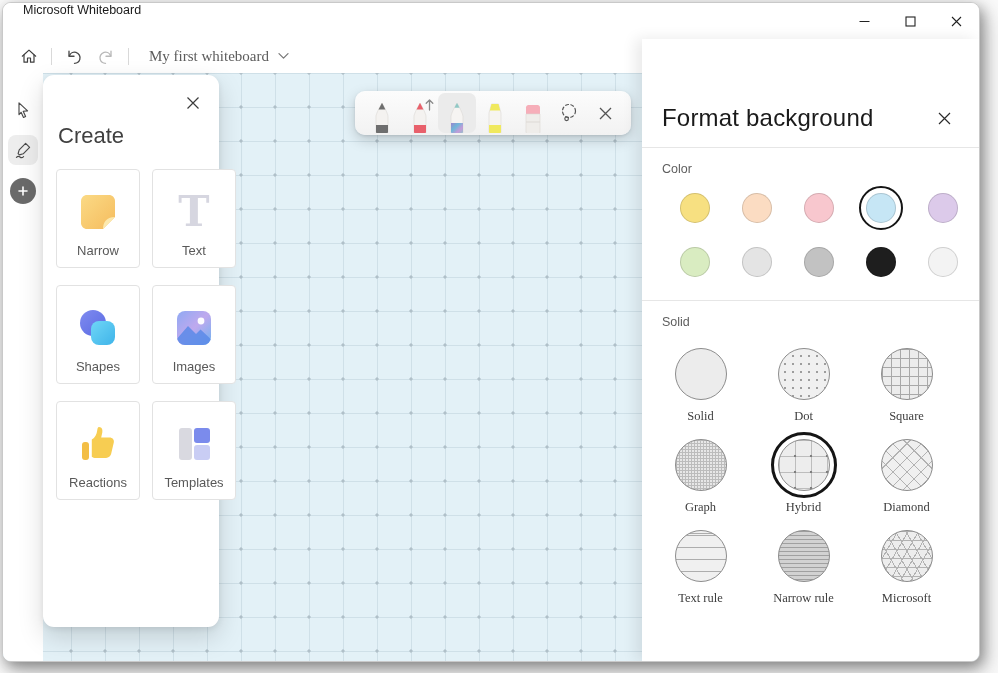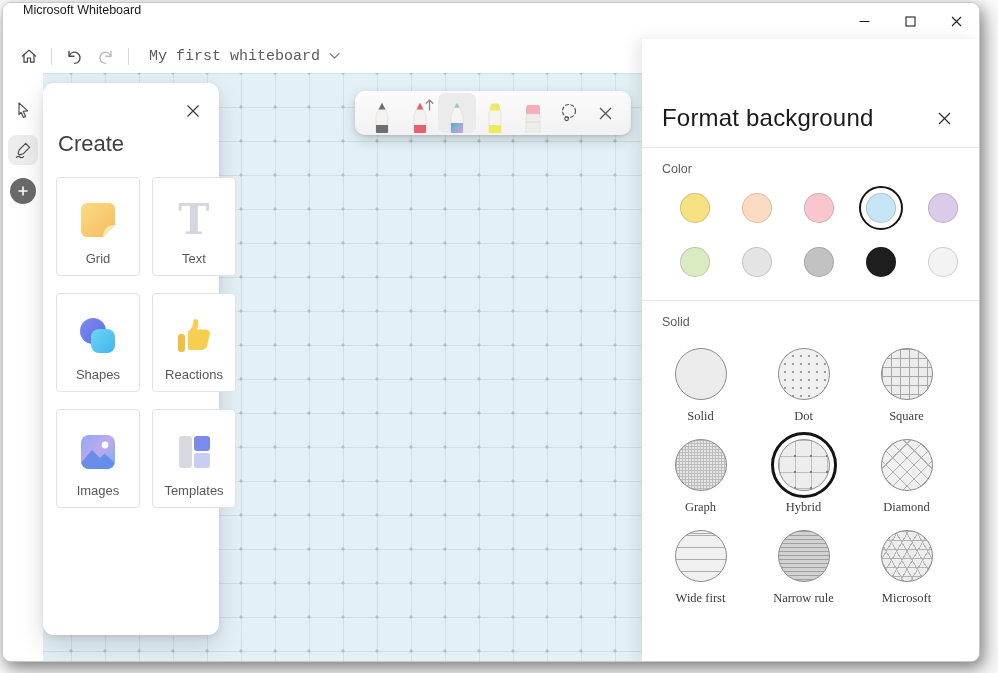--- a/index.html
+++ b/index.html
@@ -13,40 +13,40 @@
   .titlebar .title{ margin-left:20px; font-size:12.5px; color:#1a1a1a; }
   .win-controls{ margin-left:auto; display:flex; height:100%; }
   .win-btn{ width:46px; height:100%; display:flex; align-items:center; justify-content:center; background:transparent; border:none; cursor:pointer; }
 
   
   .toolbar{ position:absolute; left:0; top:36px; right:0; height:34px; background:#fff; display:flex; align-items:center; }
   .tb-btn{ width:32px; height:30px; display:flex; align-items:center; justify-content:center; background:transparent; border:none; border-radius:4px; cursor:pointer; }
   .tb-btn.home{ margin-left:10px; }
   .tb-sep{ width:1px; height:17px; background:#d9d9d9; margin:0 6px; }
   .board-name{ display:flex; align-items:center; gap:9px; background:transparent; border:none; cursor:pointer;
-    font-size:15px; color:#5c5c5c; padding:4px 8px; margin-left:6px; font-family:Liberation Mono, monospace; }
+    font-size:15px; color:#5c5c5c; padding:4px 8px; margin-left:6px; font-family:Liberation Serif, serif; }
 
   
   .canvas{ position:absolute; left:0; top:70px; right:0; bottom:0;
     background-color:#e3f1f7;
     background-image:
       radial-gradient(circle, #b0c0c9 1.3px, transparent 1.9px),
       linear-gradient(#cfe0e8 1px, transparent 1px),
       linear-gradient(90deg, #cfe0e8 1px, transparent 1px);
     background-size:34px 34px, 34px 34px, 34px 34px;
     background-position:-17px -17px, 0 0, 0 0; }
 
   
   .rail{ position:absolute; left:0; top:70px; bottom:0; width:40px; background:#fff; display:flex; flex-direction:column; align-items:center; padding-top:22px; gap:10px; }
   .rail-btn{ width:30px; height:30px; border:none; background:transparent; border-radius:8px; display:flex; align-items:center; justify-content:center; cursor:pointer; }
   .rail-btn.active{ background:#ededed; }
   .rail-plus{ width:26px; height:26px; border:none; border-radius:50%; background:#6a6a6a; display:flex; align-items:center; justify-content:center; cursor:pointer; margin-top:3px; }
 
   
-  .create-panel{ position:absolute; left:40px; top:80px; width:176px; height:552px; background:#fff;
+  .create-panel{ position:absolute; left:40px; top:72px; width:176px; height:552px; background:#fff;
     border-radius:11px; box-shadow:0 10px 26px rgba(0,0,0,.15), 0 2px 6px rgba(0,0,0,.08); }
   .create-close{ position:absolute; top:14px; right:12px; width:28px; height:28px; border:none; background:transparent; display:flex; align-items:center; justify-content:center; cursor:pointer; }
   .create-title{ margin:48px 0 0 15px; font-size:22px; font-weight:400; color:#404040; }
   .card-grid{ margin:20px 0 0 13px; display:grid; grid-template-columns:84px 84px; gap:17px 12px; }
   .card{ width:84px; height:99px; background:#fff; border:1px solid #e2e2e2; border-radius:4px; cursor:pointer;
     display:flex; flex-direction:column; align-items:center; justify-content:flex-end; padding-bottom:9px; gap:8px; }
   .card .card-icon{ height:46px; display:flex; align-items:center; justify-content:center; }
   .card .card-label{ font-size:13px; color:#595959; }
   .ticon{ font-family:"DejaVu Serif","Liberation Serif",serif; font-weight:bold; font-size:42px; color:#d6d6e0; line-height:44px; }
 
@@ -182,21 +182,21 @@
             <defs>
                 <linearGradient id="gNote" x1="0" y1="0" x2="1" y2="1">
               <stop offset="0" stop-color="#fbda85"></stop>
                   <stop offset="1" stop-color="#f5bc5e"></stop>
                 </linearGradient>
               </defs>
             <path d="M10 4 H32 C35.3 4 38 6.7 38 10 V26 L26 38 H10 C6.7 38 4 35.3 4 32 V10 C4 6.7 6.7 4 10 4 Z" fill="url(#gNote)"></path>
             <path d="M38 26 L26 38 C26 32 29 26 38 26 Z" fill="#fce9ae"></path>
           </svg>
         </span>
-        <span class="card-label">Grid</span>
+        <span class="card-label">Narrow</span>
       </button>
 
       <button class="card">
         <span class="card-icon">
             <span class="ticon">T</span>
           </span>
         <span class="card-label">Text</span>
       </button>
 
       <button class="card">
@@ -210,30 +210,20 @@
               <linearGradient id="gSq" x1="0" y1="0" x2="1" y2="1">
                   <stop offset="0" stop-color="#6fd6f7"></stop>
                   <stop offset="1" stop-color="#3fb4e9"></stop>
                 </linearGradient>
             </defs>
             <circle cx="17" cy="17" r="13" fill="url(#gCir)"></circle>
             <rect x="15" y="15" width="24" height="24" rx="8" fill="url(#gSq)"></rect>
           </svg>
         </span>
         <span class="card-label">Shapes</span>
-      </button>
-
-      <button class="card">
-        <span class="card-icon">
-          <svg width="42" height="42" viewBox="0 0 42 42">
-            <rect x="5" y="19" width="7" height="18" rx="3" fill="#f3be45"></rect>
-            <path d="M22 4 c3 0 3.8 2.8 3.3 5.5 l-1.1 5 h8.3 c2.9 0 5 2.3 4.3 5.1 l-2.7 11.5 c-.6 2.3-2.6 3.9-5 3.9 h-10.5 c-1.4 0-2.8-.5-3.8-1.3 V16.5 c3.2-1.8 5-5 5.4-9 .2-1.9.6-3.5 1.8-3.5 z" fill="#f7cd52"></path>
-          </svg>
-        </span>
-        <span class="card-label">Reactions</span>
       </button>
 
       <button class="card">
         <span class="card-icon">
           <svg width="42" height="42" viewBox="0 0 42 42">
             <defs>
               <linearGradient id="gImg" x1="0" y1="0" x2="1" y2="1">
                 <stop offset="0" stop-color="#8fa9f3"></stop>
                   <stop offset=".5" stop-color="#bfa9ee"></stop>
                   <stop offset="1" stop-color="#6fb2f0"></stop>
@@ -248,20 +238,30 @@
               <path d="M2 34 L15 19 L23 27 L27.5 22.5 L40 34 L40 40 L2 40 Z" fill="#5a8ae8" opacity=".85"></path>
             </g>
           </svg>
         </span>
         <span class="card-label">Images</span>
       </button>
 
       <button class="card">
         <span class="card-icon">
           <svg width="42" height="42" viewBox="0 0 42 42">
+            <rect x="5" y="19" width="7" height="18" rx="3" fill="#f3be45"></rect>
+            <path d="M22 4 c3 0 3.8 2.8 3.3 5.5 l-1.1 5 h8.3 c2.9 0 5 2.3 4.3 5.1 l-2.7 11.5 c-.6 2.3-2.6 3.9-5 3.9 h-10.5 c-1.4 0-2.8-.5-3.8-1.3 V16.5 c3.2-1.8 5-5 5.4-9 .2-1.9.6-3.5 1.8-3.5 z" fill="#f7cd52"></path>
+          </svg>
+        </span>
+        <span class="card-label">Reactions</span>
+      </button>
+
+      <button class="card">
+        <span class="card-icon">
+          <svg width="42" height="42" viewBox="0 0 42 42">
             <rect x="6" y="5" width="13" height="32" rx="3" fill="#d9d9e0"></rect>
             <rect x="21" y="5" width="16" height="15" rx="3" fill="#7b8bec"></rect>
             <rect x="21" y="22" width="16" height="15" rx="3" fill="#c9cdf4"></rect>
           </svg>
         </span>
         <span class="card-label">Templates</span>
       </button>
 
     </div>
   </div>
@@ -415,21 +415,21 @@
       <button class="grid-opt">
         <span class="gc-ring">
             <span class="gc diamond"></span>
           </span>
         <span class="grid-opt-label">Diamond</span>
       </button>
       <button class="grid-opt">
         <span class="gc-ring">
             <span class="gc wide"></span>
           </span>
-        <span class="grid-opt-label">Wide first</span>
+        <span class="grid-opt-label">Text rule</span>
       </button>
       <button class="grid-opt">
         <span class="gc-ring">
             <span class="gc narrow"></span>
           </span>
         <span class="grid-opt-label">Narrow rule</span>
       </button>
       <button class="grid-opt">
         <span class="gc-ring">
             <span class="gc triangle"></span>

